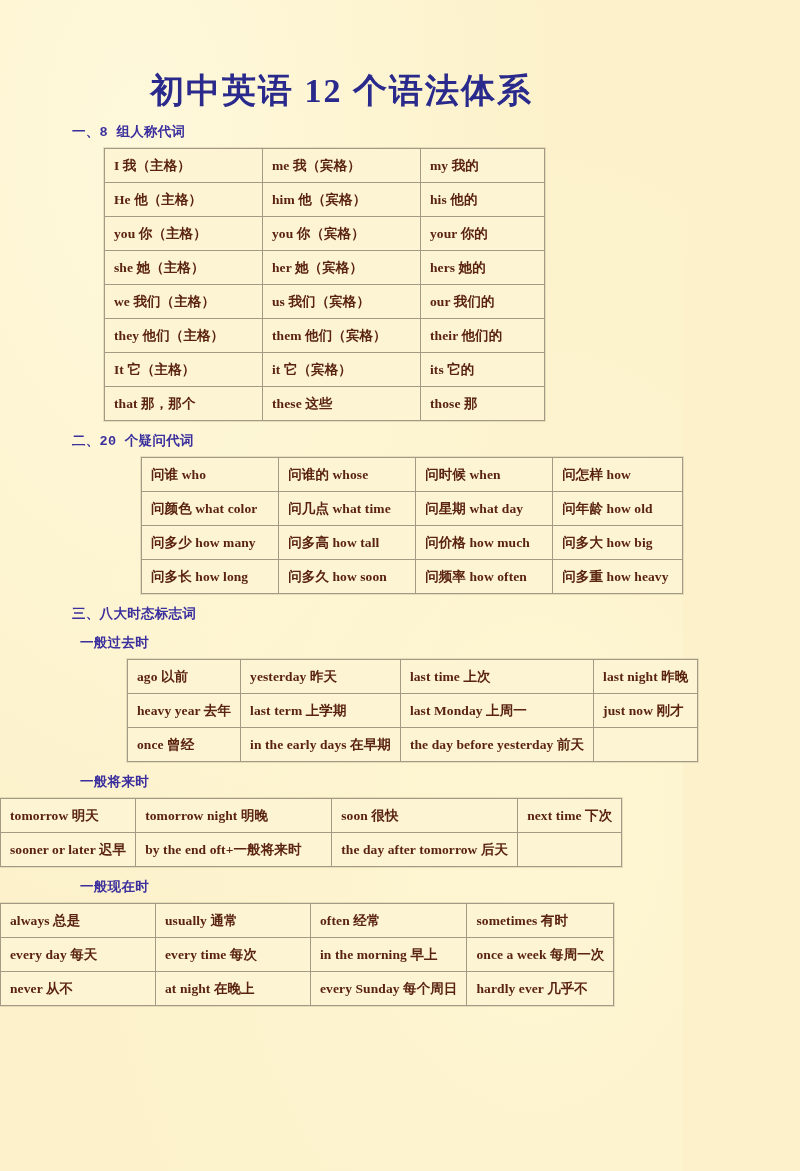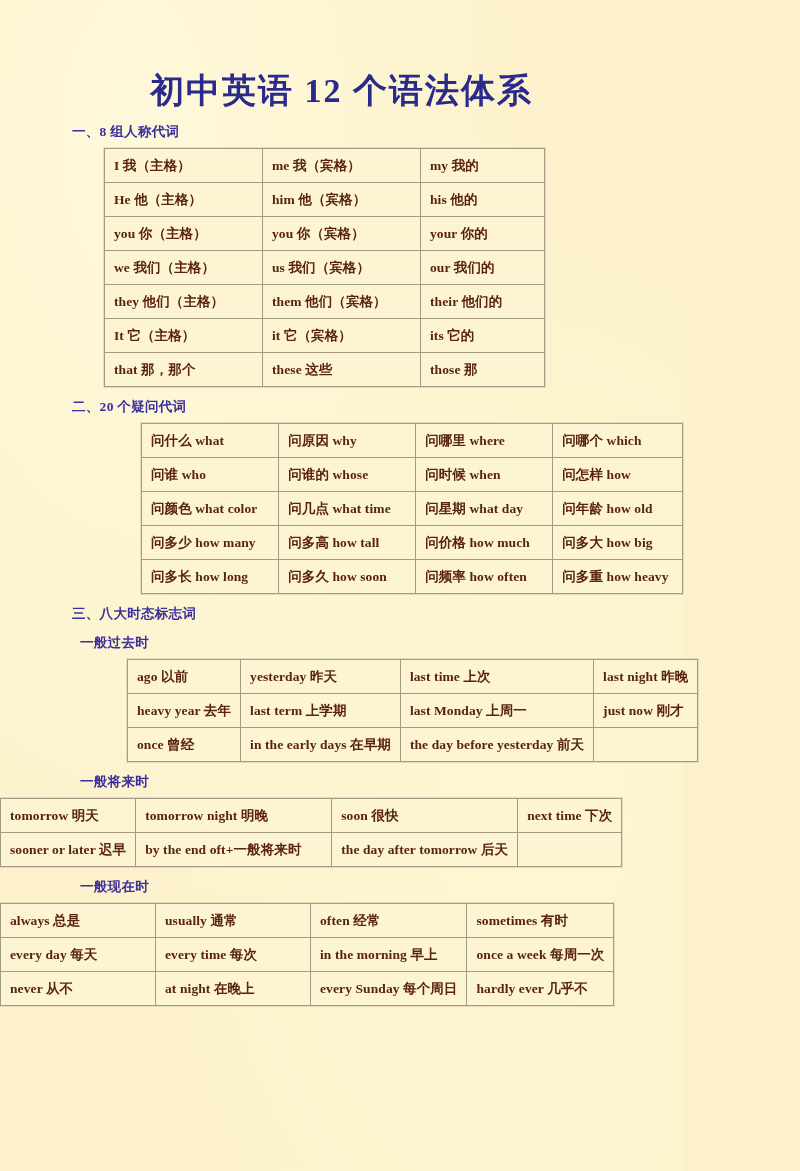--- a/index.html
+++ b/index.html
@@ -39,21 +39,21 @@
   }
 
   
   .section-head {
     color: #3b2f9e;
     font-weight: bold;
     font-size: 13.5px;
     margin: 0;
     padding-left: 72px;
     letter-spacing: 0.3px;
-    font-family: Liberation Serif, serif;
+    font-family: Liberation Mono, monospace;
   }
   .sub-head {
     color: #3b2f9e;
     font-weight: bold;
     font-size: 13.5px;
     margin: 0;
     padding-left: 80px;
     letter-spacing: 0.3px;
     font-family: "DejaVu Sans", "Liberation Sans", sans-serif;
   }
@@ -120,20 +120,25 @@
             <td>He 他（主格）</td>
             <td>him 他（宾格）</td>
             <td>his 他的</td>
           </tr>
           <tr>
             <td>you 你（主格）</td>
             <td>you 你（宾格）</td>
             <td>your 你的</td>
           </tr>
           <tr>
+            <td>she 她（主格）</td>
+            <td>her 她（宾格）</td>
+            <td>hers 她的</td>
+          </tr>
+          <tr>
             <td>we 我们（主格）</td>
             <td>us 我们（宾格）</td>
             <td>our 我们的</td>
           </tr>
           <tr>
             <td>they 他们（主格）</td>
             <td>them 他们（宾格）</td>
             <td>their 他们的</td>
           </tr>
           <tr>
@@ -156,26 +161,20 @@
   <div class="tbl-wrap" id="question-wrap">
     <table class="grid" id="question-table">
       <colgroup>
           <col style="width:138px">
           <col style="width:138px">
           <col style="width:138px">
           <col style="width:130px">
         </colgroup>
       <tbody>
           <tr>
-            <td>问什么 what</td>
-            <td>问原因 why</td>
-            <td>问哪里 where</td>
-            <td>问哪个 which</td>
-          </tr>
-          <tr>
             <td>问谁 who</td>
             <td>问谁的 whose</td>
             <td>问时候 when</td>
             <td>问怎样 how</td>
           </tr>
           <tr>
             <td>问颜色 what color</td>
             <td>问几点 what time</td>
             <td>问星期 what day</td>
             <td>问年龄 how old</td>

